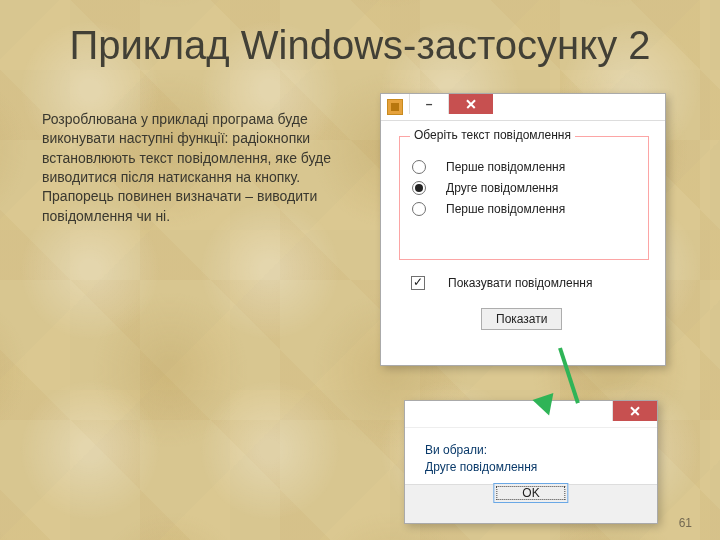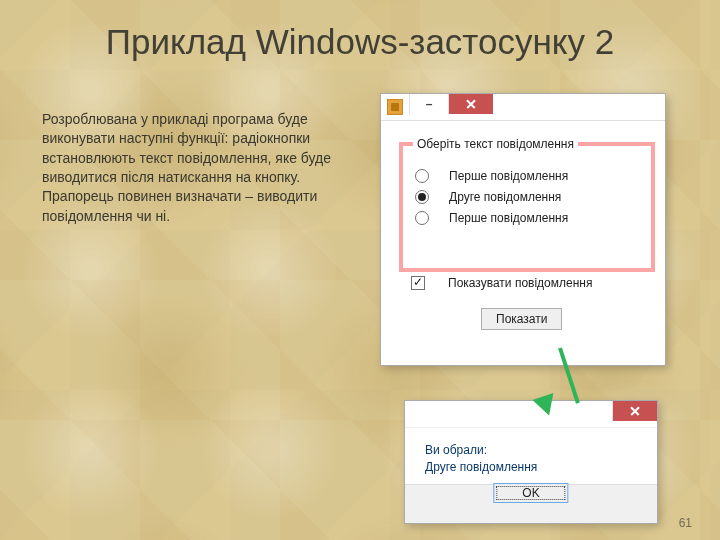--- a/index.html
+++ b/index.html
@@ -6,39 +6,39 @@
   .slide{position:relative;width:720px;height:540px;
     background:#d8c690;
     background-image:
       radial-gradient(rgba(255,255,255,.25) 8%, transparent 55%),
       radial-gradient(rgba(180,150,80,.25) 6%, transparent 50%),
       linear-gradient(45deg, rgba(200,170,100,.15) 25%, transparent 25%, transparent 75%, rgba(200,170,100,.15) 75%),
       linear-gradient(-45deg, rgba(230,210,150,.2) 25%, transparent 25%, transparent 75%, rgba(230,210,150,.2) 75%);
     background-size:180px 180px,220px 220px,140px 140px,160px 160px;
     background-position:0 0,60px 40px,0 0,70px 70px;
     box-sizing:border-box}
-  .title{position:absolute;top:22px;left:60px;width:600px;text-align:center;font-size:35px;color:#424036;font-weight:400;line-height:1.15}
+  .title{position:absolute;top:22px;left:60px;width:600px;text-align:center;font-size:40px;color:#424036;font-weight:400;line-height:1.15}
   .body{position:absolute;top:110px;left:42px;width:330px;font-size:14px;color:#3a382f;line-height:1.38}
   .pagenum{position:absolute;bottom:10px;right:28px;font-size:12px;color:#746a52}
 
   .win{position:absolute;background:#fff;border:1px solid #aaa;box-shadow:3px 3px 8px rgba(0,0,0,.2);font-size:12px;color:#222}
   .win1{top:93px;left:380px;width:284px;height:271px}
   .titlebar{height:26px;background:#fff;border-bottom:1px solid #ddd;display:flex;align-items:center}
   .appicon{width:16px;height:16px;margin:0 6px;background:#e6a23c;border:1px solid #c88a1e;box-sizing:border-box;position:relative}
   .appicon::before{content:"";position:absolute;inset:3px;background:#b8770e}
   .apptitle{flex:1;color:#444;font-size:12px}
   .winbtns{display:flex;height:100%}
   .winbtn{width:38px;height:20px;margin-top:0;display:flex;align-items:center;justify-content:center;border-left:1px solid #e0e0e0}
   .winbtn.min{color:#444;font-weight:bold}
   .winbtn.close{background:#c75050;width:44px;position:relative}
   .winbtn.close::before,.winbtn.close::after{content:"";position:absolute;width:11px;height:1.6px;background:#fff;top:50%;left:50%}
   .winbtn.close::before{transform:translate(-50%,-50%) rotate(45deg)}
   .winbtn.close::after{transform:translate(-50%,-50%) rotate(-45deg)}
 
-  .groupbox{position:absolute;left:18px;top:48px;width:248px;height:122px;border:4px solid #fca5a5}
+  .groupbox{position:absolute;left:18px;top:42px;width:248px;height:122px;border:1px solid #fca5a5}
   .grouplegend{position:absolute;top:-9px;left:10px;background:#fff;padding:0 4px;font-size:12px;color:#222}
   .radiolist{padding:16px 12px 8px 12px}
   .radio{display:flex;align-items:center;margin:7px 0;gap:20px}
   .rbox{width:12px;height:12px;border:1px solid #707070;border-radius:50%;position:relative;flex:none}
   .rbox.checked::after{content:"";position:absolute;inset:2px;border-radius:50%;background:#222}
   .check{display:flex;align-items:center;gap:23px;position:absolute;left:30px;top:182px}
   .cbox{width:12px;height:12px;border:1px solid #707070;position:relative;flex:none}
   .cbox.checked::after{content:"";position:absolute;left:1px;top:-2px;font-size:12px;color:#222}
   .cbox.checked::after{content:"\2713"}
   .btn{position:absolute;border:1px solid #adadad;background:#efefef;font-size:12px;padding:3px 14px;}

